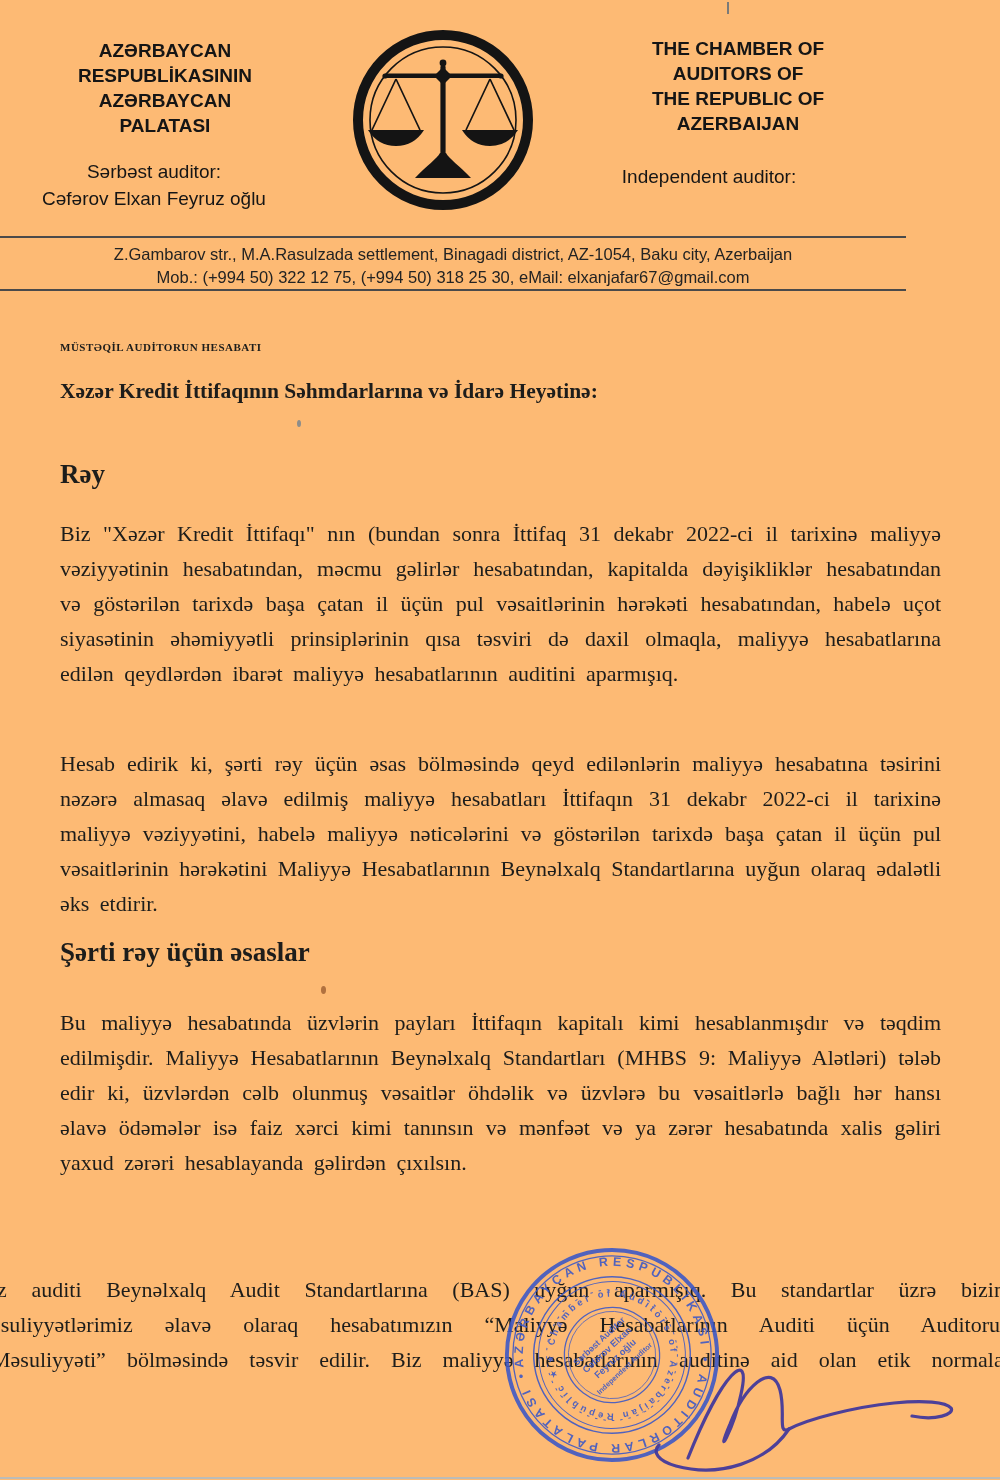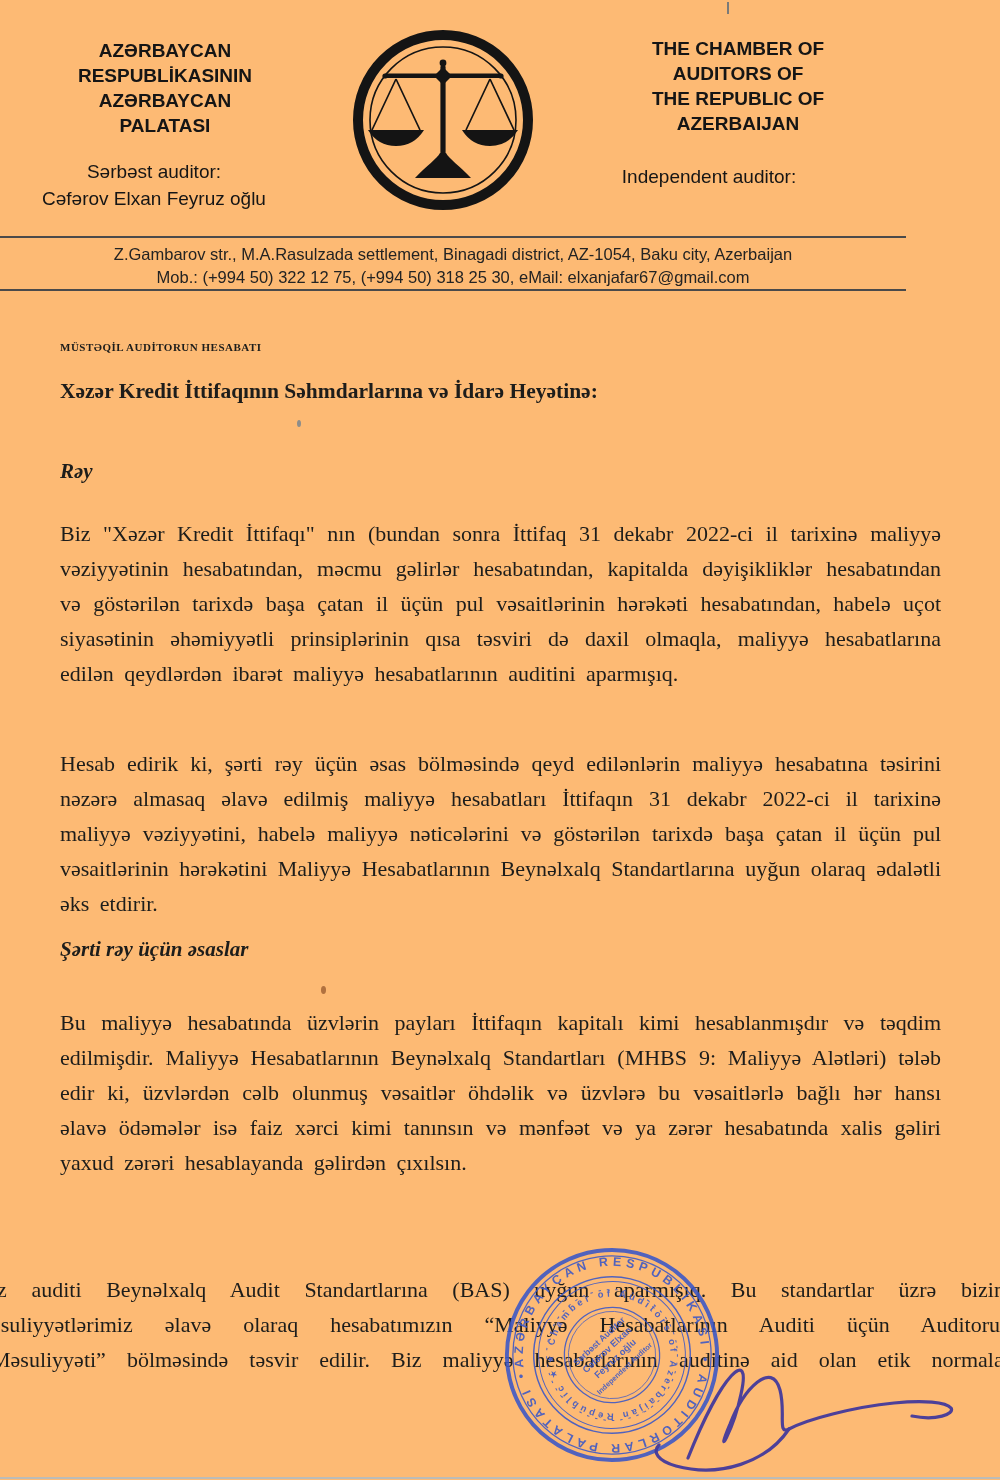--- a/index.html
+++ b/index.html
@@ -21,21 +21,21 @@
   
   .rule{position:absolute;left:0;height:2px;background:#4a4a4a;}
   .rule-top{top:236px;width:906px;}
   .rule-bottom{top:289px;width:906px;}
   .contact{position:absolute;left:0;top:243px;width:906px;text-align:center;
            font-family:"Liberation Sans","DejaVu Sans",sans-serif;font-size:16.5px;
            line-height:23px;color:#232323;}
   
   .kicker{position:absolute;left:60px;top:341px;font-weight:700;font-size:11px;letter-spacing:.5px;}
   .addressee{position:absolute;left:60px;top:379px;font-weight:700;font-size:21.5px;}
-  .sec-head{position:absolute;left:60px;font-weight:700;font-style:italic;font-size:21px;}
+  .sec-head{position:absolute;left:60px;font-weight:700;font-size:27px;}
   .head-opinion{top:459px;}
   .head-basis{top:937px;}
   .para{position:absolute;left:60px;width:881px;font-size:22px;line-height:35px;
         text-align:justify;word-spacing:5px;}
   .para-1{top:516px;}
   .para-2{top:746px;}
   .para-3{top:1005px;}
   
   .bottom-para{position:absolute;left:-9px;top:1272px;width:1020px;font-size:22px;line-height:35px;}
   .bottom-para .bline{text-align:justify;text-align-last:justify;}

